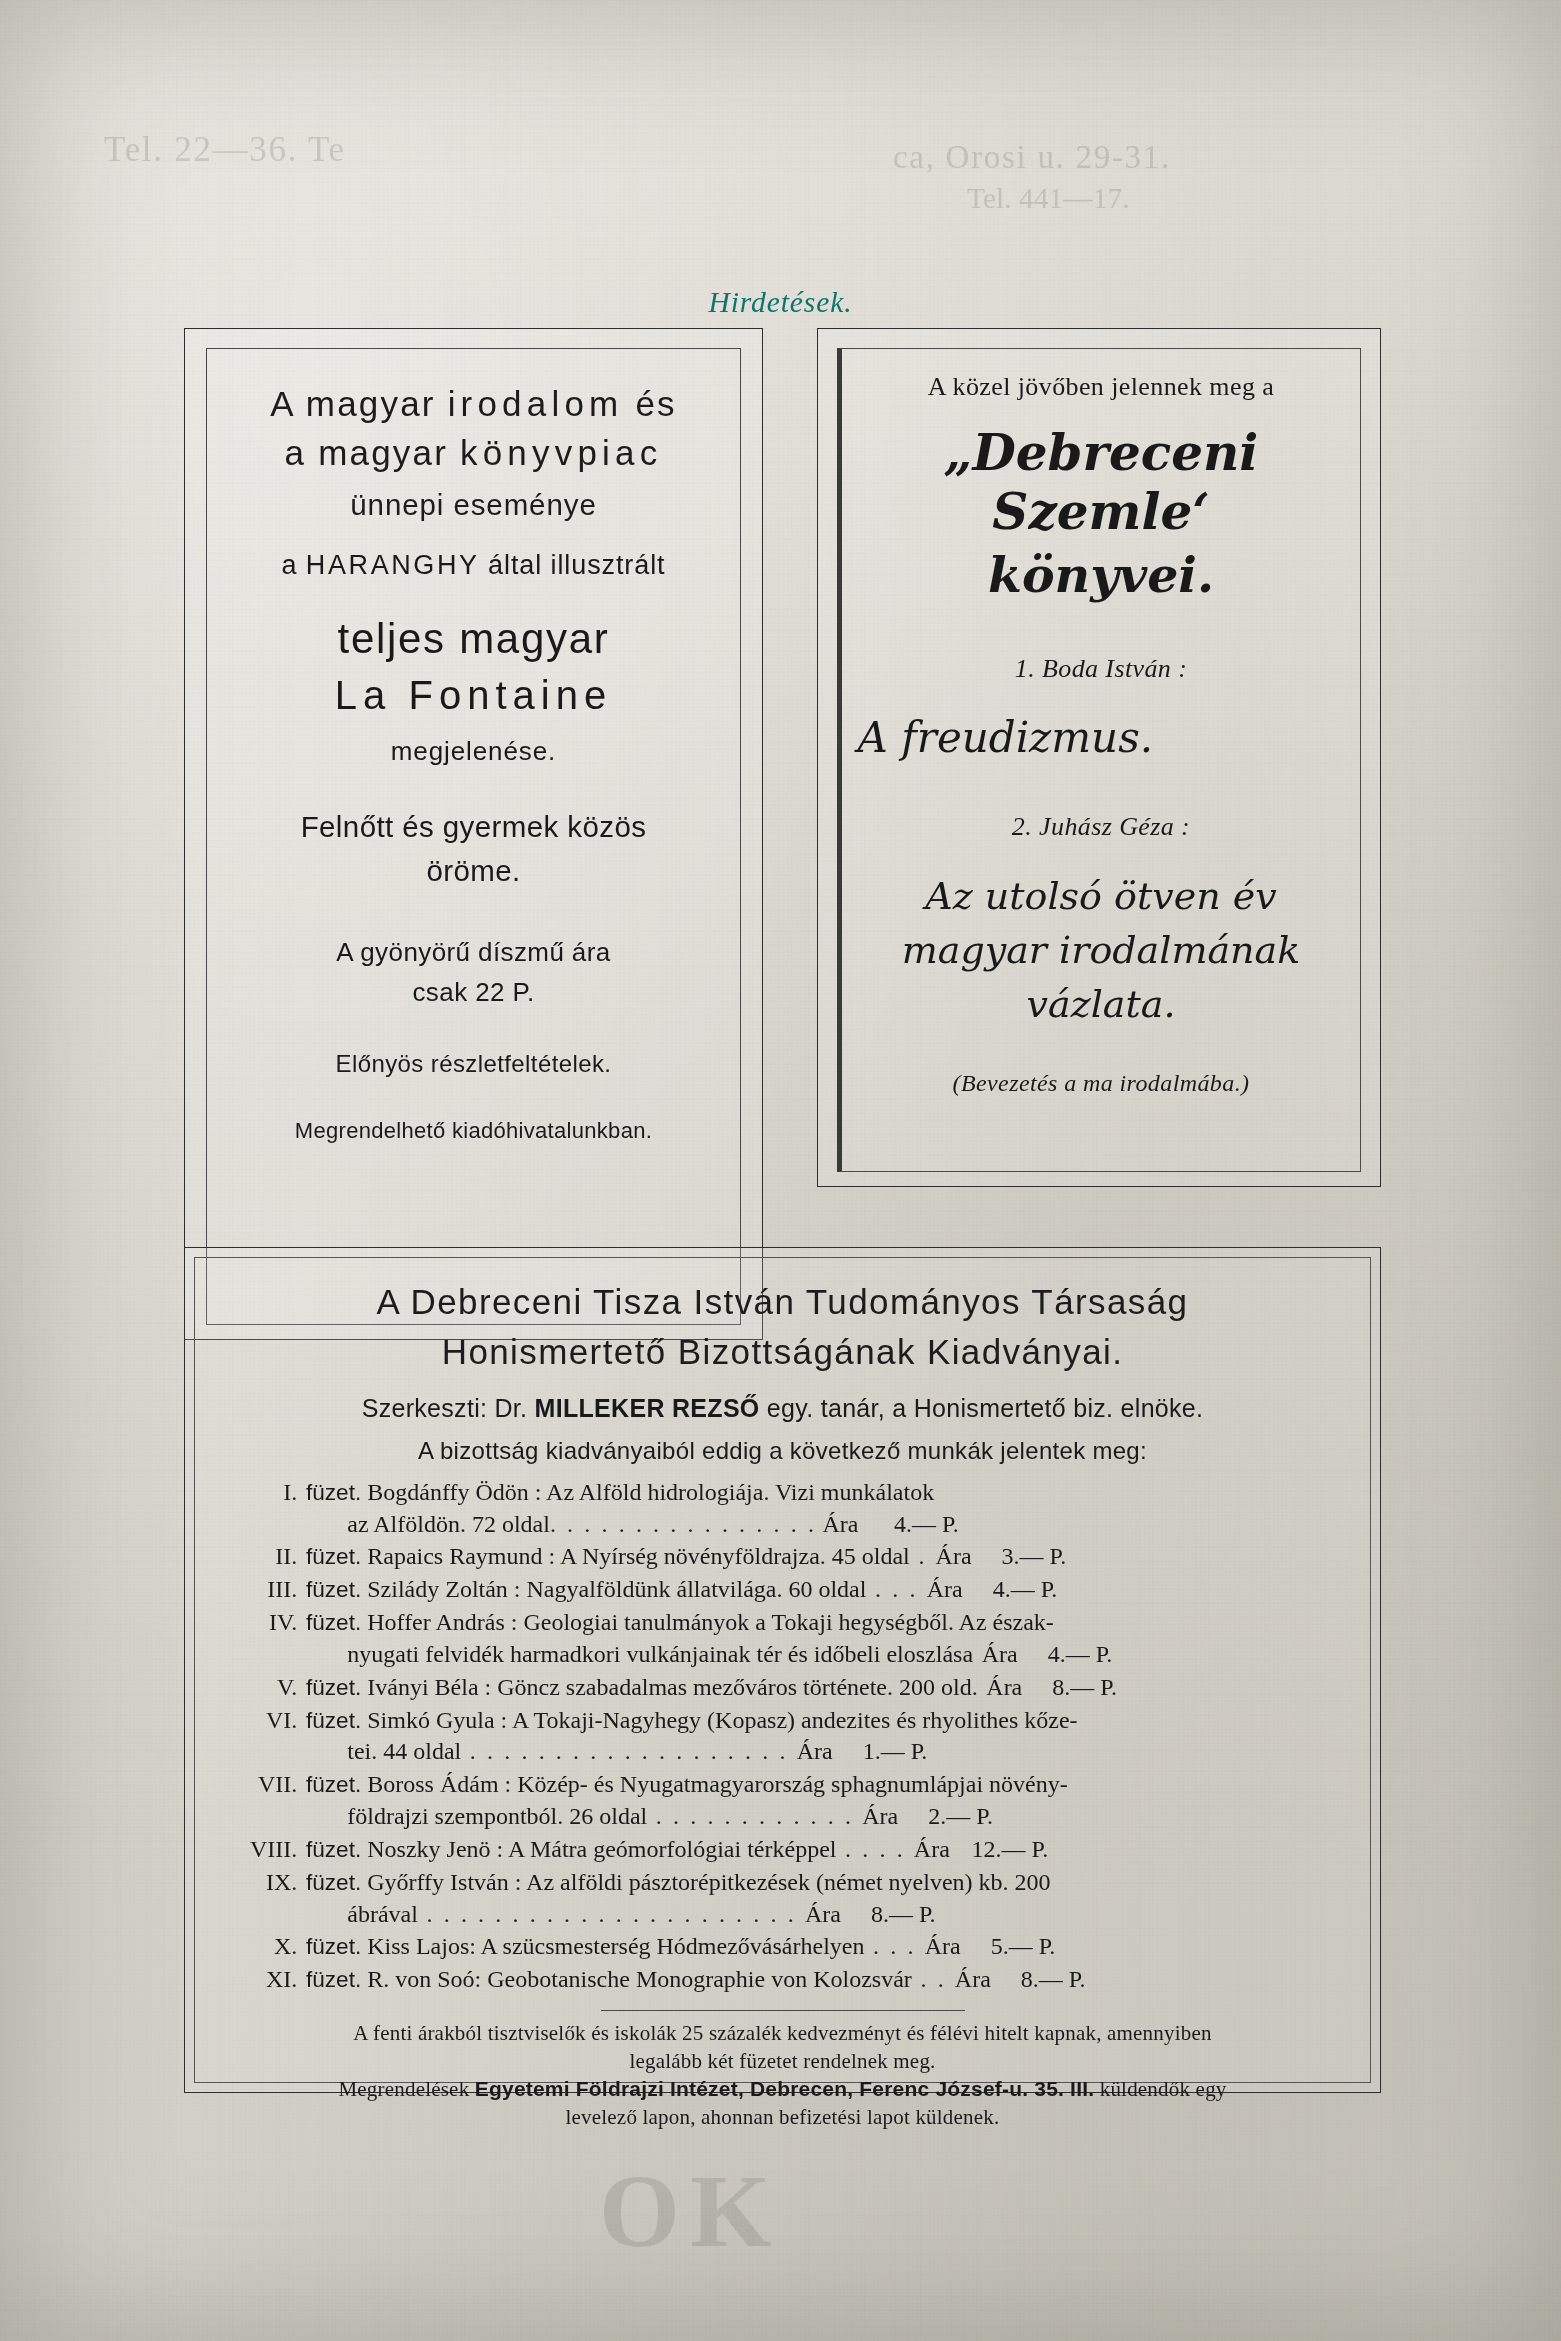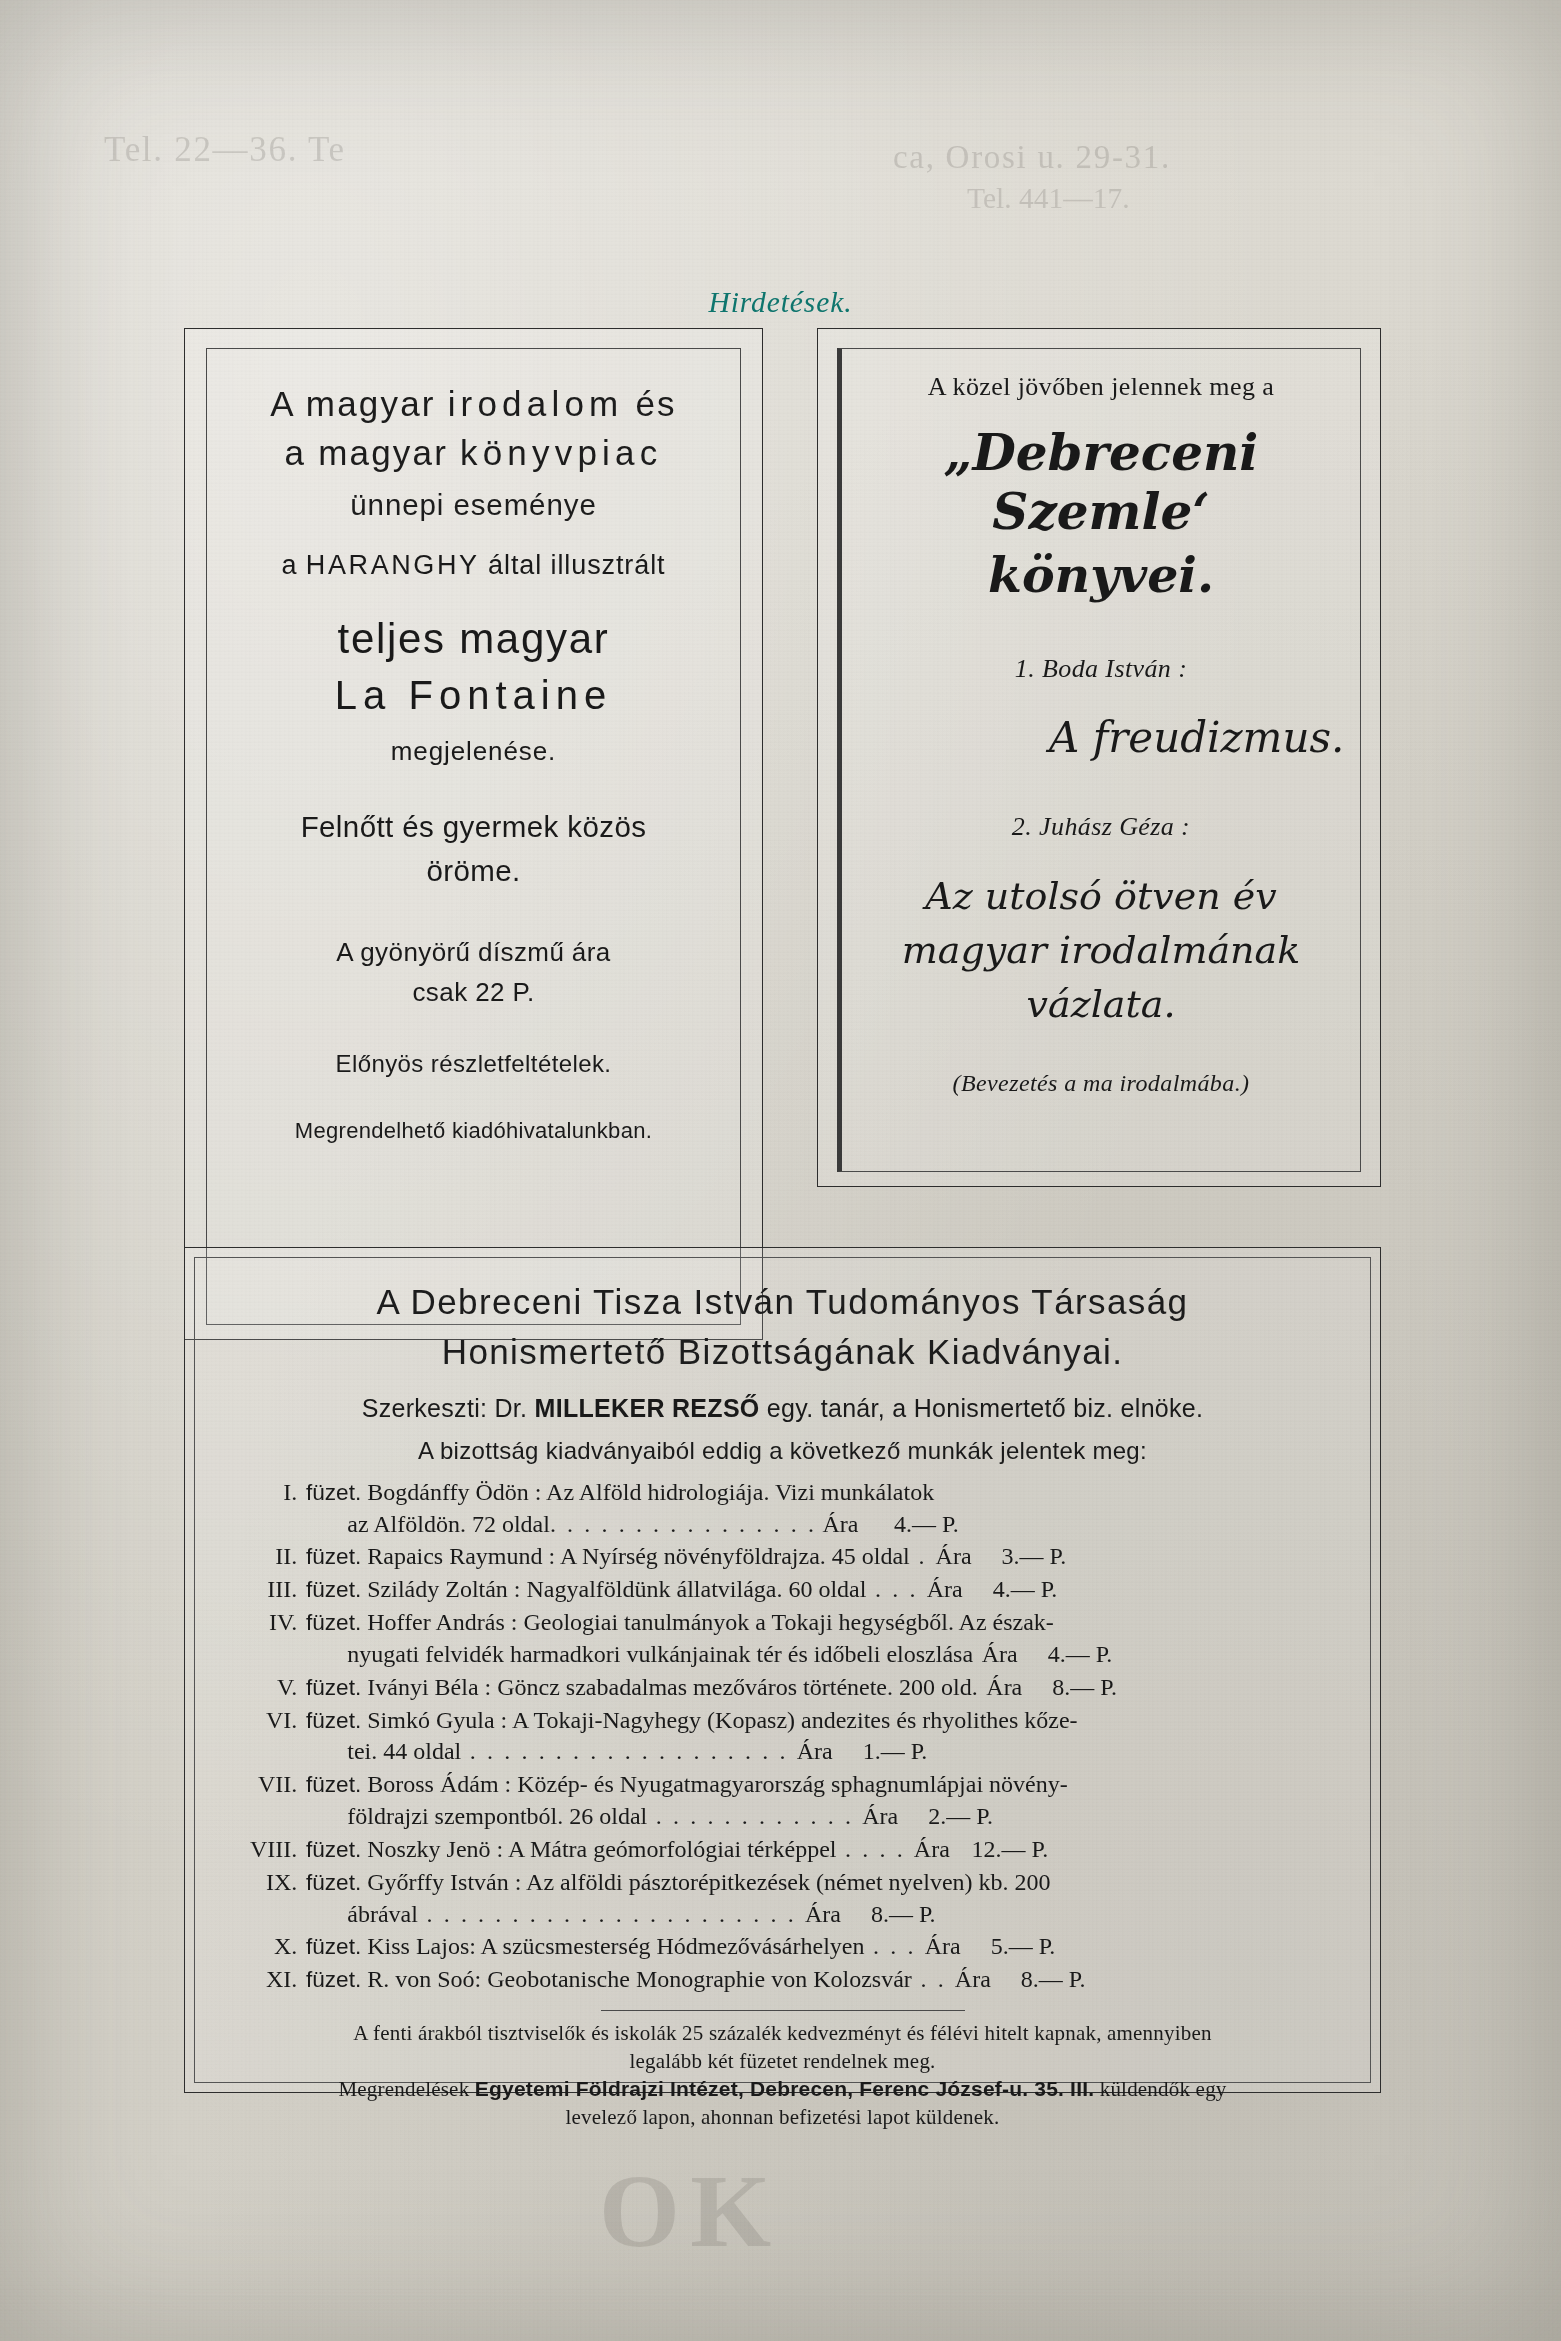--- a/index.html
+++ b/index.html
@@ -187,21 +187,21 @@
     font-style: italic;
     font-size: 26px;
     text-align: center;
     margin-top: 50px;
     letter-spacing: 0.4px;
   }
   .r5 {
     font-family: "DejaVu Serif", serif;
     font-style: italic;
     font-size: 42px;
-    text-align: right;
+    text-align: left;
     margin-top: 29.5px;
   }
   .r6 {
     font-family: "Liberation Serif", serif;
     font-style: italic;
     font-size: 26px;
     text-align: center;
     margin-top: 50px;
     letter-spacing: 0.4px;
   }

